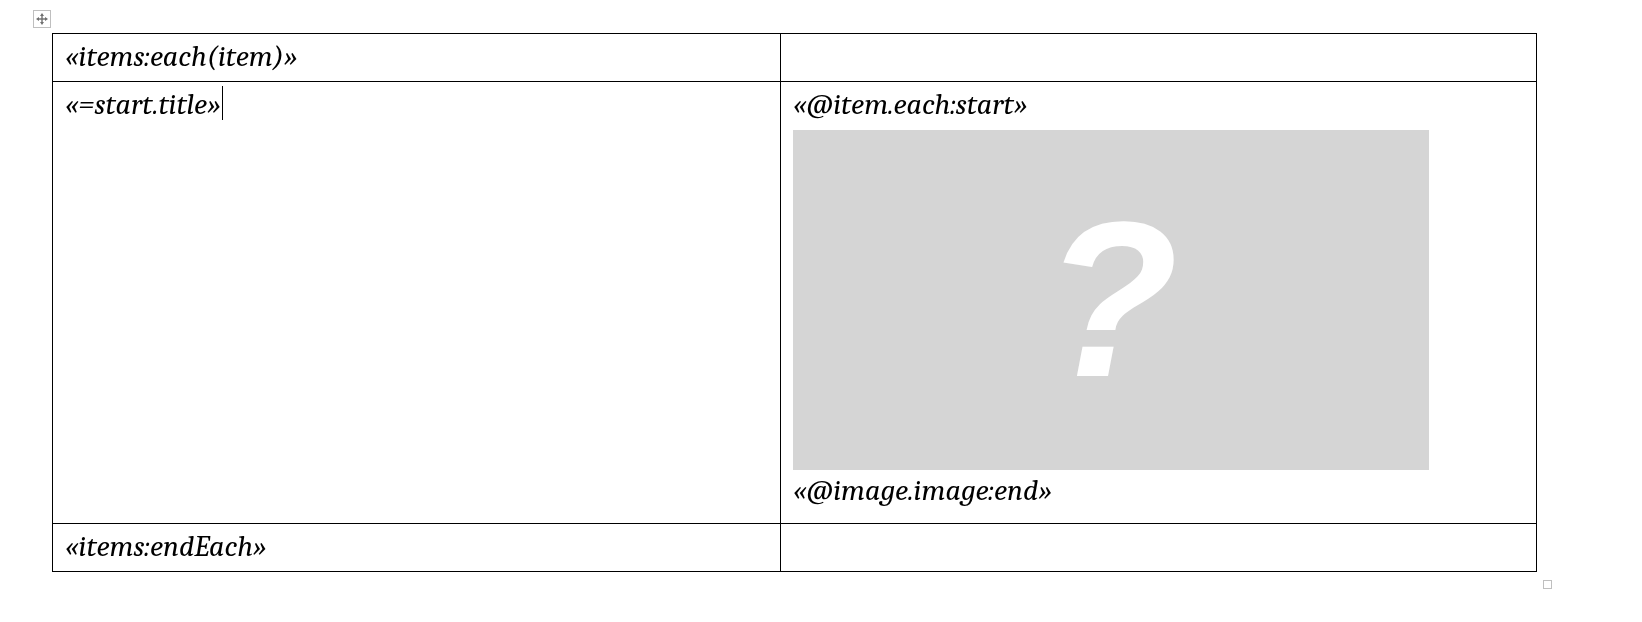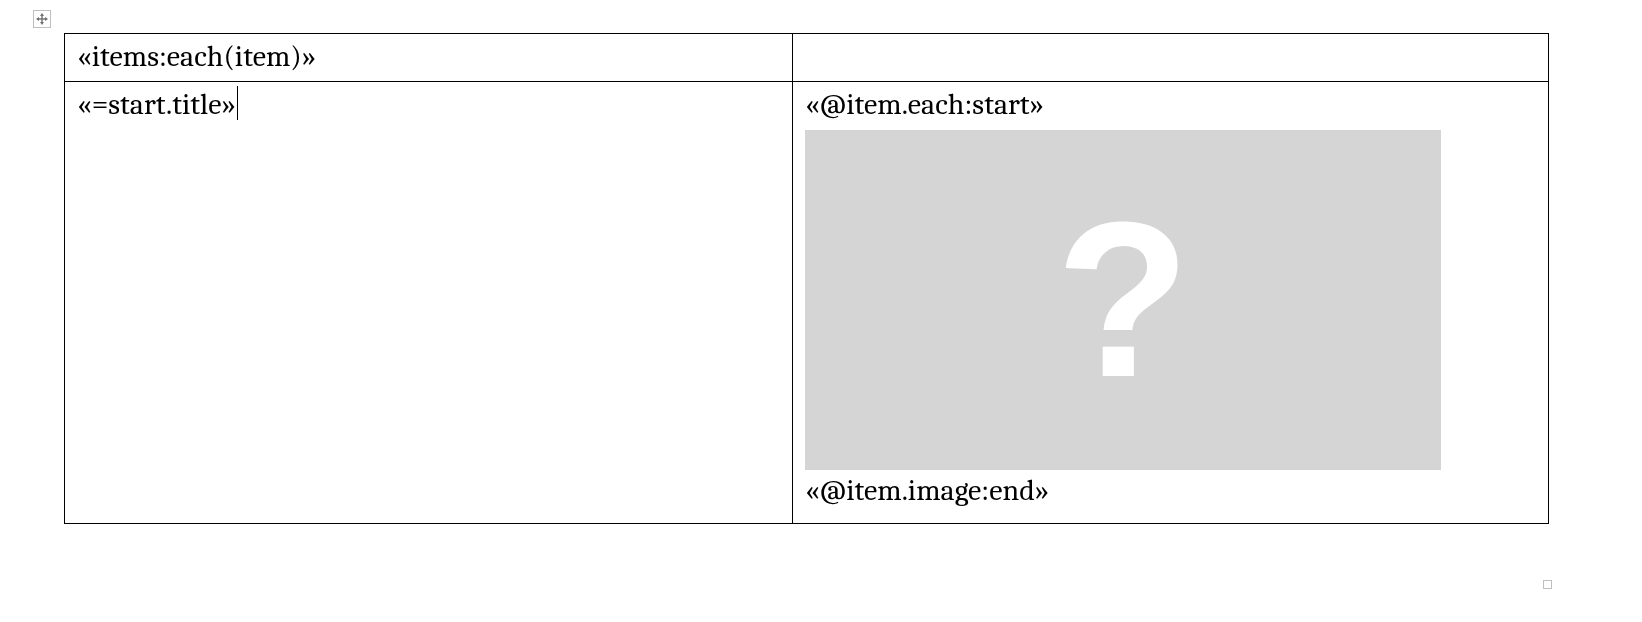--- a/index.html
+++ b/index.html
@@ -30,25 +30,26 @@
   }
   .move-handle svg {
     width: 12px;
     height: 12px;
     display: block;
   }
 
   
   table.doc-table {
     position: absolute;
-    left: 64px;
+    left: 52px;
     top: 33px;
     border-collapse: collapse;
     table-layout: fixed;
     width: 1484px;          
+    font-style: italic;
   }
   table.doc-table col.col-left  { width: 728px; }
   table.doc-table col.col-right { width: 756px; }
 
   table.doc-table td {
     border: 1px solid #000000;
     vertical-align: top;
     padding: 4px 10px 4px 12px;
     font-size: 30px;
     line-height: 1.25;
@@ -136,20 +137,28 @@
     <td>
       <span>«=start.title»</span><span class="caret"></span>
     </td>
     <td>
       <div>«@item.each:start»</div>
 
       <div class="img-placeholder">
         <span class="qmark">?</span>
       </div>
 
-      <div>«@item.image:end»</div>
+      <div>«@image.image:end»</div>
     </td>
   </tr>
 
+  <tr class="row-footer">
+    <td>
+      <span>«items:endEach»</span>
+    </td>
+    <td>
+      <span></span>
+    </td>
+  </tr>
 </tbody>
   </table>
 
 <div class="resize-handle"></div>
 
 </body></html>

